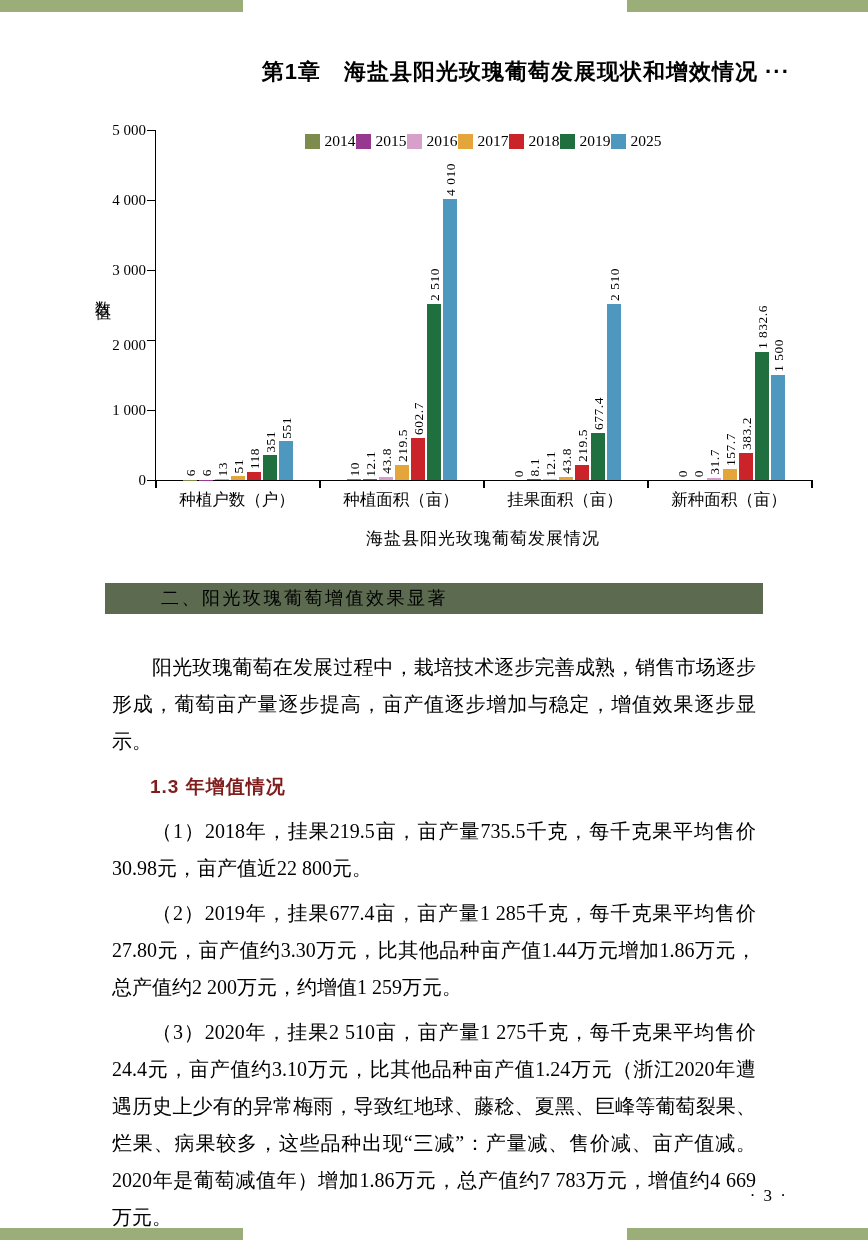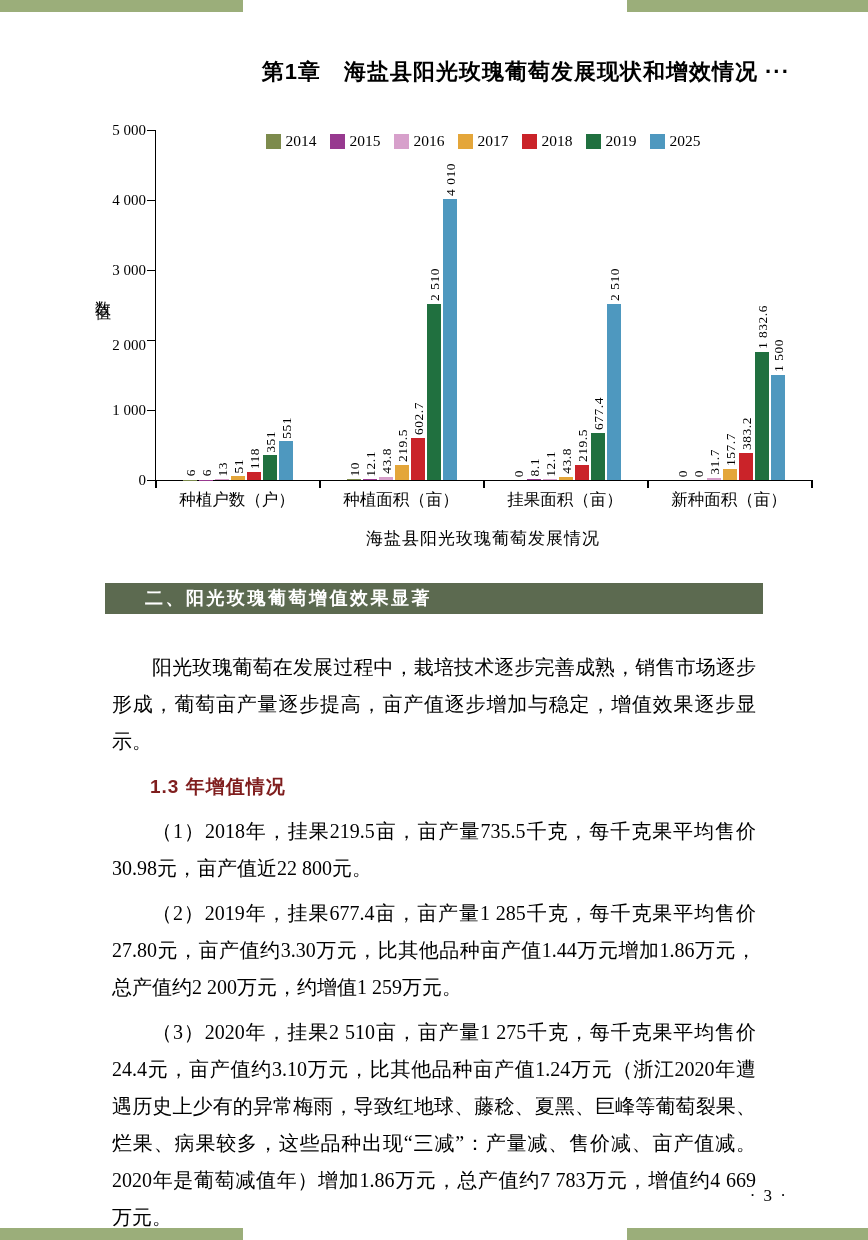--- a/index.html
+++ b/index.html
@@ -49,21 +49,21 @@
   }
   .bar-value-label {
     writing-mode:vertical-rl; transform:rotate(180deg);
     font-size:13.5px; line-height:15px; white-space:nowrap;
     margin-bottom:3px; color:#000; letter-spacing:0.5px;
   }
   .bar { width:14px; flex:none; }
 
   .legend {
     position:absolute; left:155px; top:131px; width:656px; height:20px;
-    display:flex; justify-content:center; align-items:center; gap:13px;
+    display:flex; justify-content:center; align-items:center; 
   }
   .legend-item { display:flex; align-items:center; gap:5px; }
   .legend-swatch { width:15px; height:15px; display:inline-block; }
   .legend-year-label { font-size:15.5px; color:#000; }
 
   .cat-labels {
     position:absolute; left:155px; top:489px; width:656px;
     display:flex;
     justify-content:flex-end;
   }
@@ -73,23 +73,23 @@
     position:absolute; left:155px; top:527px; width:656px;
     text-align:center; font-size:17px; color:#000; letter-spacing:1px;
   }
 
   
   .section-heading-bar {
     position:absolute; left:105px; top:583px; width:658px; height:31px;
     background:#5c6a50;
   }
   .section-heading {
-    color:#ffffff; font-family:"Liberation Sans", sans-serif;
-    font-weight:bold; font-size:18px; line-height:31px;
-    padding-left:40px; letter-spacing:2.5px;
+    color:#000000; font-family:"Liberation Sans", sans-serif;
+    font-weight:normal; font-size:18px; line-height:31px;
+    padding-left:56px; letter-spacing:2.5px;
   }
   .body-text {
     position:absolute; left:104px; top:641px; width:660px;
     font-size:20px; line-height:37px; text-align:justify; color:#000;
   }
   .body-text p { margin:8px; text-indent:2em; }
   .subsection-heading {
     margin:5px 0 4px 0; text-indent:2em;
     font-family:"Liberation Sans", sans-serif;
     font-weight:bold; font-size:19px; color:#7f1d1d; letter-spacing:1px;

